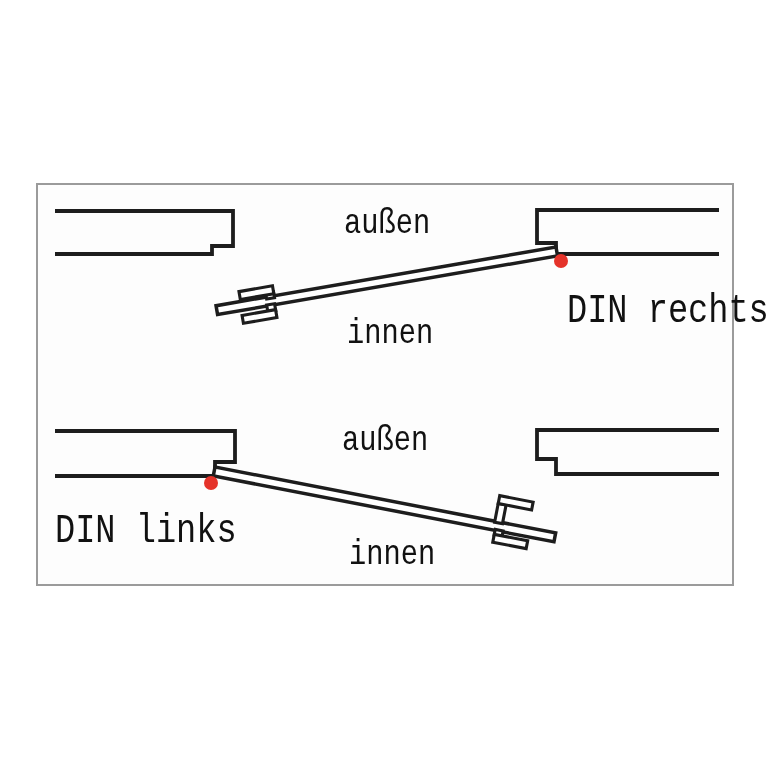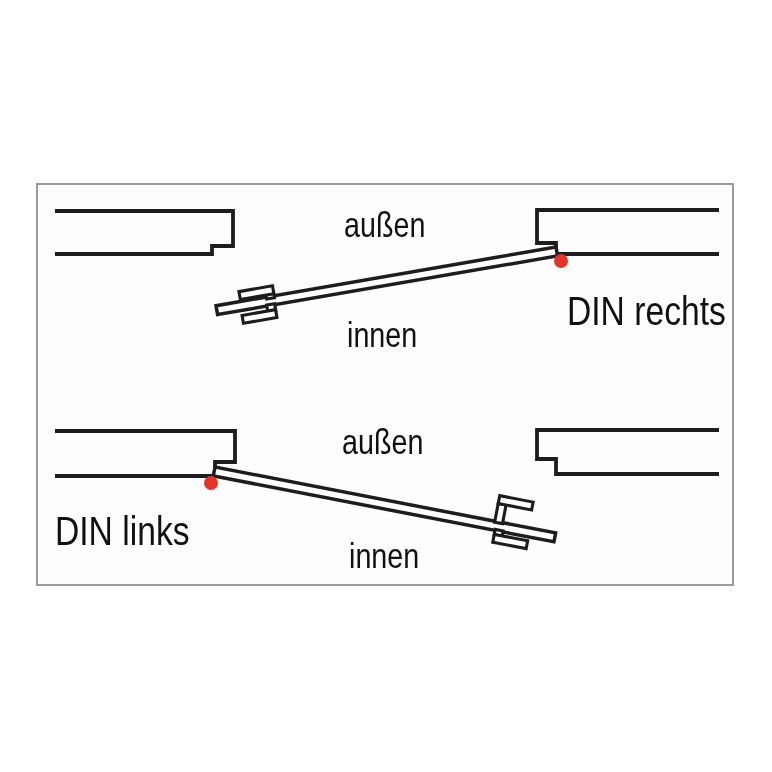--- a/index.html
+++ b/index.html
@@ -8,20 +8,21 @@
     background: var(--page-background, #ffffff);
     width: 772px;
     height: 772px;
     overflow: hidden;
     font-family: "Liberation Sans", sans-serif;
   }
   .stage {
     position: relative;
     width: 616px;
     height: 772px;
+    font-family: Liberation Mono, monospace;
   }
   .frame {
     position: absolute;
     left: 36px;
     top: 183px;
     width: 698px;
     height: 403px;
     border: 2px solid var(--frame-border, #9b9b9b);
     background: var(--frame-background, #fdfdfd);
     box-sizing: border-box;

